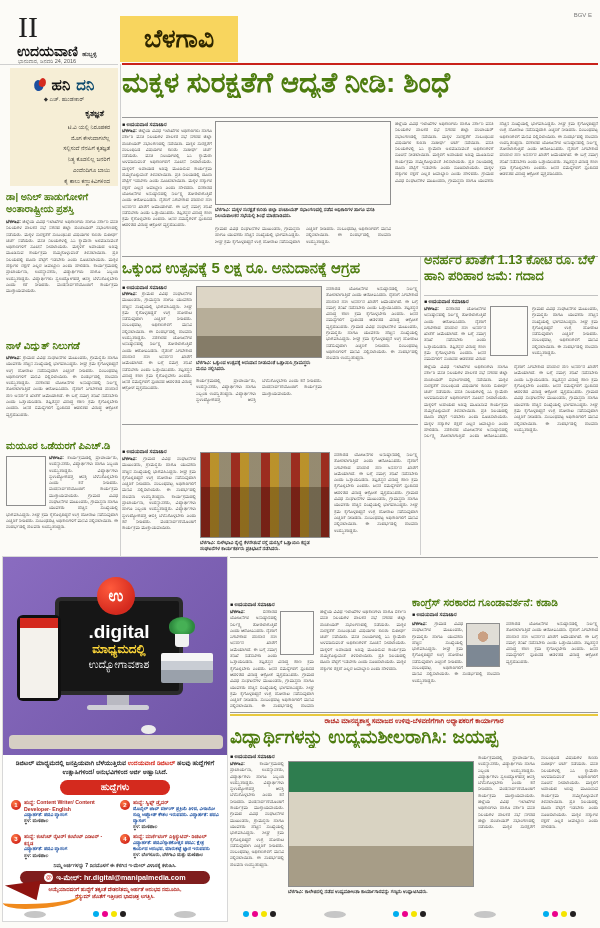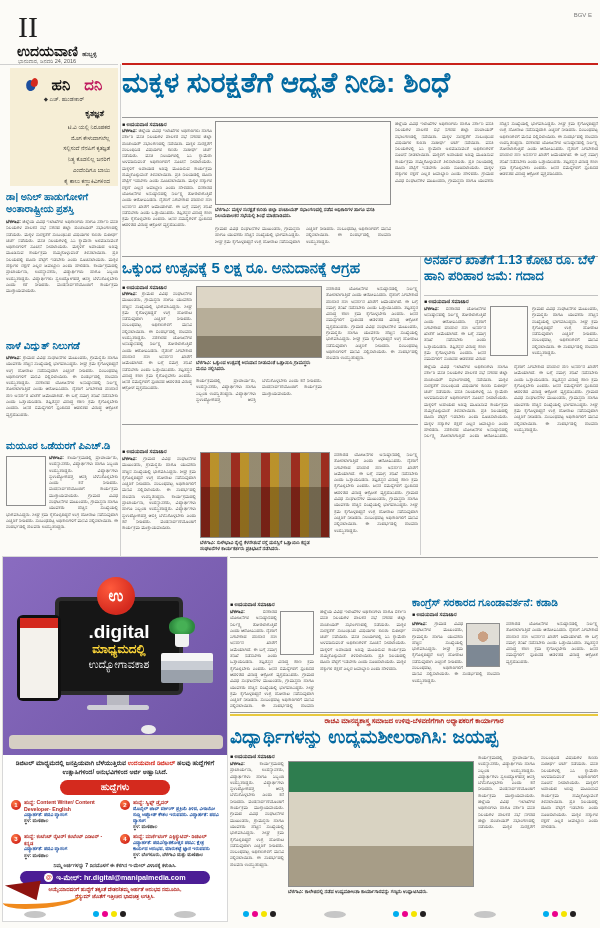--- a/index.html
+++ b/index.html
@@ -1,19 +1,19 @@
 <!DOCTYPE html>
 <html><head>
 <meta charset="utf-8">
 <style>
   html,body{margin:0;padding:0;}
   body{font-family:"Liberation Sans","DejaVu Sans",sans-serif;background:#e9e9e9;}
   #page{position:relative;width:600px;height:928px;background:#fcfbf7;margin:0 auto;overflow:hidden;}
   .abs{position:absolute;}
-  .hl{font-weight:bold;color:#0369a1;line-height:1.12;}
+  .hl{font-weight:bold;color:#4d7c0f;line-height:1.12;}
   .nowrap{white-space:nowrap;overflow:hidden;}
   .tiny{font-size:4.7px;line-height:1.34;color:#3d3d3d;text-align:justify;overflow:hidden;}
   .tiny .dl{font-weight:bold;color:#111;}
   .byline{font-size:5px;font-weight:bold;color:#1a1a1a;}
   .caption{font-size:4.9px;line-height:1.3;color:#2f2f2f;overflow:hidden;font-weight:bold;}
   .cols2{column-count:2;column-gap:6px;}
   .hrule{border-top:1px solid #b5b5b5;height:0;}
   .vrule{border-left:1px solid #cfcfcf;width:0;}
   .photo{border:1px solid #8e8e8e;box-sizing:border-box;}
   .ph-meeting{background:radial-gradient(circle at 30% 30%,#f2efe6 0 18%,transparent 19%),linear-gradient(180deg,#e7e2d4 0 35%,#c9c0ab 35% 62%,#8f englishа 0) ,linear-gradient(180deg,#e7e2d4 0 35%,#c9c0ab 35% 62%,#938a76 62% 100%);}
@@ -37,20 +37,23 @@
 <body>
 
 <div id="page">
 
   <div class="abs" style="left:18px;top:12px;font-family:'Liberation Serif',serif;font-size:30px;color:#222;line-height:1;">II</div>
   <div class="abs nowrap" style="left:17px;top:42px;">
     <span style="font-size:14px;font-weight:bold;color:#111;">ಉದಯವಾಣಿ</span>
     <span style="font-size:6px;font-weight:bold;color:#333;">ಹುಬ್ಬಳ್ಳಿ</span>
   </div>
   <div class="abs" style="left:18px;top:58px;font-size:5.5px;color:#555;">ಭಾನುವಾರ, ಜನವರಿ 24, 2016</div>
+  <div class="abs" style="left:120px;top:16px;width:118px;height:46px;background:#f8d55e;display:flex;align-items:center;justify-content:center;">
+    <span style="font-size:25px;font-weight:bold;color:#2e2600;">ಬೆಳಗಾವಿ</span>
+  </div>
   <div class="abs" style="right:8px;top:12px;font-size:6px;color:#777;">BGV E</div>
   <div class="abs hrule" style="left:0;top:64px;width:118px;border-color:#d0d0d0;"></div>
 
   <div class="abs redline" style="left:122px;top:63px;width:476px;"></div>
   <div class="abs hl nowrap" style="left:122px;top:67px;width:476px;font-size:28px;">ಮಕ್ಕಳ ಸುರಕ್ಷತೆಗೆ ಆದ್ಯತೆ ನೀಡಿ: ಶಿಂಧೆ</div>
   <div class="abs hrule" style="left:122px;top:117px;width:476px;border-color:#999;"></div>
 
   <div class="abs" style="left:122px;top:121px;width:90px;height:134px;">
     <div class="byline">■ ಉದಯವಾಣಿ ಸಮಾಚಾರ</div>
     <div class="tiny" style="height:124px;">
@@ -159,27 +162,27 @@
     <span>ಗ್ರಾಮದ ವಿವಿಧ ಸಂಘಟನೆಗಳ ಮುಖಂಡರು, ಗ್ರಾಮಸ್ಥರು ಹಾಗೂ ಯುವಕರು ಹೆಚ್ಚಿನ ಸಂಖ್ಯೆಯಲ್ಲಿ ಭಾಗವಹಿಸಿದ್ದರು. ಶೀಘ್ರ ಕ್ರಮ ಕೈಗೊಳ್ಳದಿದ್ದರೆ ಉಗ್ರ ಹೋರಾಟ ನಡೆಸುವುದಾಗಿ ಎಚ್ಚರಿಕೆ ನೀಡಿದರು. ಸಂಬಂಧಪಟ್ಟ ಅಧಿಕಾರಿಗಳಿಗೆ ಮನವಿ ಸಲ್ಲಿಸಲಾಯಿತು. ಈ ಸಂದರ್ಭದಲ್ಲಿ ಹಲವರು ಉಪಸ್ಥಿತರಿದ್ದರು.</span>
   </div>
   <div class="abs photo ph-green" style="left:288px;top:761px;width:186px;height:126px;"></div>
   <div class="abs caption" style="left:288px;top:889px;width:186px;height:12px;">ಬೆಳಗಾವಿ: ಕಾಲೇಜಿನಲ್ಲಿ ನಡೆದ ಉದ್ಯಮಶೀಲತಾ ಕಾರ್ಯಾಗಾರವನ್ನು ಗಣ್ಯರು ಉದ್ಘಾಟಿಸಿದರು.</div>
   <div class="abs tiny cols2" style="left:478px;top:755px;width:120px;height:148px;">
     <span>ಕಾರ್ಯಕ್ರಮದಲ್ಲಿ ಪ್ರಾಚಾರ್ಯರು, ಉಪನ್ಯಾಸಕರು, ವಿದ್ಯಾರ್ಥಿಗಳು ಹಾಗೂ ಸಿಬ್ಬಂದಿ ಉಪಸ್ಥಿತರಿದ್ದರು. ವಿದ್ಯಾರ್ಥಿಗಳು ಸ್ವಉದ್ಯೋಗದತ್ತ ಆಸಕ್ತಿ ಬೆಳೆಸಿಕೊಳ್ಳಬೇಕು ಎಂದು ಕರೆ ನೀಡಿದರು. ವಂದನಾರ್ಪಣೆಯೊಂದಿಗೆ ಕಾರ್ಯಕ್ರಮ ಮುಕ್ತಾಯವಾಯಿತು.</span>
     <span>ಜಿಲ್ಲೆಯ ವಿವಿಧ ಇಲಾಖೆಗಳ ಅಧಿಕಾರಿಗಳು ಹಾಗೂ ಸರ್ಕಾರಿ ವಸತಿ ನಿಲಯಗಳ ಪಾಲಕರ ಸಭೆ ನಗರದ ಜಿಲ್ಲಾ ಪಂಚಾಯತ್ ಸಭಾಂಗಣದಲ್ಲಿ ನಡೆಯಿತು. ಮಕ್ಕಳ ಸುರಕ್ಷತೆಗೆ ಸಂಬಂಧಿಸಿದ ವಿಷಯಗಳ ಕುರಿತು ಸುದೀರ್ಘ ಚರ್ಚೆ ನಡೆಯಿತು. ವಸತಿ ನಿಲಯಗಳಲ್ಲಿ ಸಿಸಿ ಕ್ಯಾಮೆರಾ ಅಳವಡಿಸುವಂತೆ ಅಧಿಕಾರಿಗಳಿಗೆ ಸೂಚನೆ ನೀಡಲಾಯಿತು. ಮಕ್ಕಳಿಗೆ ಅಪಾಯದ ಅರಿವು ಮೂಡಿಸುವ ಕಾರ್ಯಕ್ರಮ ಹಮ್ಮಿಕೊಳ್ಳುವಂತೆ ತಿಳಿಸಲಾಯಿತು. ಪ್ರತಿ ನಿಲಯದಲ್ಲಿ ದೂರು ಪೆಟ್ಟಿಗೆ ಇಡಬೇಕು ಎಂದು ಸೂಚಿಸಲಾಯಿತು. ಮಕ್ಕಳ ಹಕ್ಕುಗಳ ರಕ್ಷಣೆ ಎಲ್ಲರ ಜವಾಬ್ದಾರಿ ಎಂದು ಹೇಳಿದರು.</span>
   </div>
 
   <div class="abs" style="left:10px;top:68px;width:108px;height:118px;background:#f6eed6;">
-    <div style="display:flex;align-items:center;justify-content:center;gap:14px;padding-top:8px;">
+    <div style="display:flex;align-items:center;justify-content:center;gap:6px;padding-top:8px;">
       <span style="position:relative;width:12px;height:14px;display:inline-block;">
         <span style="position:absolute;left:0;top:2px;width:9px;height:11px;background:#1d4f9e;border-radius:50% 50% 50% 50%/60% 60% 40% 40%;transform:rotate(-15deg);"></span>
         <span style="position:absolute;left:5px;top:0;width:7px;height:9px;background:#d42a1e;border-radius:50% 50% 50% 50%/60% 60% 40% 40%;transform:rotate(15deg);"></span>
       </span>
       <span style="font-size:15px;font-weight:bold;color:#111;">ಹನಿ</span>
-      <span style="font-size:15px;font-weight:bold;color:#be185d;">ದನಿ</span>
+      <span style="font-size:15px;font-weight:bold;color:#0c4a6e;">ದನಿ</span>
     </div>
     <div style="text-align:center;font-size:5.5px;color:#333;margin-top:2px;">◆ ಎಚ್. ಹುಂಡೇಕಾರ್</div>
     <div style="text-align:right;padding-right:14px;margin-top:6px;font-size:8px;font-weight:bold;color:#181818;">ಕೃತಜ್ಞತೆ</div>
     <div style="text-align:right;padding-right:8px;margin-top:3px;font-size:5.8px;line-height:1.85;color:#33302a;">
       <div>ಟಿ.ವಿ ಯಲ್ಲಿ ನಿರೂಪಕರ</div>
       <div>ಮೊಗ ಕೇಳುವಾಗಲೆಲ್ಲ</div>
       <div>ಸಲ್ಲಿಸುವೆ ನೆನಪಿಗೆ ಕೃತಜ್ಞತೆ</div>
       <div>ನಿತ್ಯ ಕೊಡಲಿಲ್ಲ ಜನರಿಗೆ</div>
       <div>ಎಂದೆಂದಿಗೂ ಬಾಯಿ</div>
       <div>ಕೈ ಕಾಲು ಕಣ್ಣುಕಿವಿಗಳಿಂದ</div>
@@ -255,21 +258,21 @@
           <div class="jobplace">ಸ್ಥಳ: ಮಣಿಪಾಲ</div>
         </div>
         <div style="position:relative;padding-left:13px;">
           <span class="jobnum">4</span>
           <div class="jobtitle">ಹುದ್ದೆ: ಮಾರ್ಕೆಟಿಂಗ್ ಎಕ್ಸಿಕ್ಯುಟಿವ್- ಡಿಜಿಟಲ್</div>
           <div class="jobqual">ವಿದ್ಯಾರ್ಹತೆ: ಪದವಿ/ಸ್ನಾತಕೋತ್ತರ ಪದವಿ; ಕ್ಷೇತ್ರ ಕಾರ್ಯದ ಅನುಭವ, ಮಾರುಕಟ್ಟೆ ಜ್ಞಾನ ಇರುವವರು</div>
           <div class="jobplace">ಸ್ಥಳ: ಬೆಂಗಳೂರು, ಬೆಳಗಾವಿ ಮತ್ತು ಮಣಿಪಾಲ</div>
         </div>
       </div>
       <div style="text-align:center;font-size:5.2px;font-weight:bold;color:#333;margin-top:3px;">ನಿಮ್ಮ ಅರ್ಜಿಗಳನ್ನು 7 ದಿನದೊಳಗೆ ಈ ಕೆಳಗಿನ ಇ-ಮೇಲ್ ವಿಳಾಸಕ್ಕೆ ಕಳುಹಿಸಿ.</div>
-      <div style="margin:2px auto 0;width:190px;background:#4c1d95;color:#fff;border-radius:8px;padding:2px 0;display:flex;align-items:center;justify-content:center;gap:3px;">
+      <div style="margin:2px auto 0;width:190px;background:#7f1d1d;color:#fff;border-radius:8px;padding:2px 0;display:flex;align-items:center;justify-content:center;gap:3px;">
         <span style="width:9px;height:9px;border-radius:50%;background:#fff;color:#d42a1e;font-size:6px;font-weight:bold;text-align:center;line-height:9px;">@</span>
         <span style="font-size:7.2px;font-weight:bold;">ಇ-ಮೇಲ್: hr.digital@manipalmedia.com</span>
       </div>
       <div style="text-align:center;font-size:5.4px;font-weight:bold;color:#b3261e;line-height:1.4;margin-top:2px;">
         <div>ಆಯ್ಕೆಯಾದವರಿಗೆ ಹುದ್ದೆಗೆ ತಕ್ಕಂತೆ ವೇತನ/ತಮ್ಮ ಅರ್ಹತೆ ಅನುಭವ ನಮೂದಿಸಿ,</div>
         <div>ರೆಸ್ಯುಮ್ ಜೊತೆಗೆ ಇತ್ತೀಚಿನ ಭಾವಚಿತ್ರ ಲಗತ್ತಿಸಿ.</div>
       </div>
       <div style="position:absolute;left:2px;bottom:26px;width:0;height:0;border-top:12px solid transparent;border-bottom:8px solid transparent;border-right:34px solid #8e1410;transform:rotate(12deg);"></div>
       <div style="position:absolute;left:0px;bottom:14px;width:78px;height:16px;border-bottom:5px solid #f08a1d;border-radius:0 0 100% 40%;"></div>
     </div>

